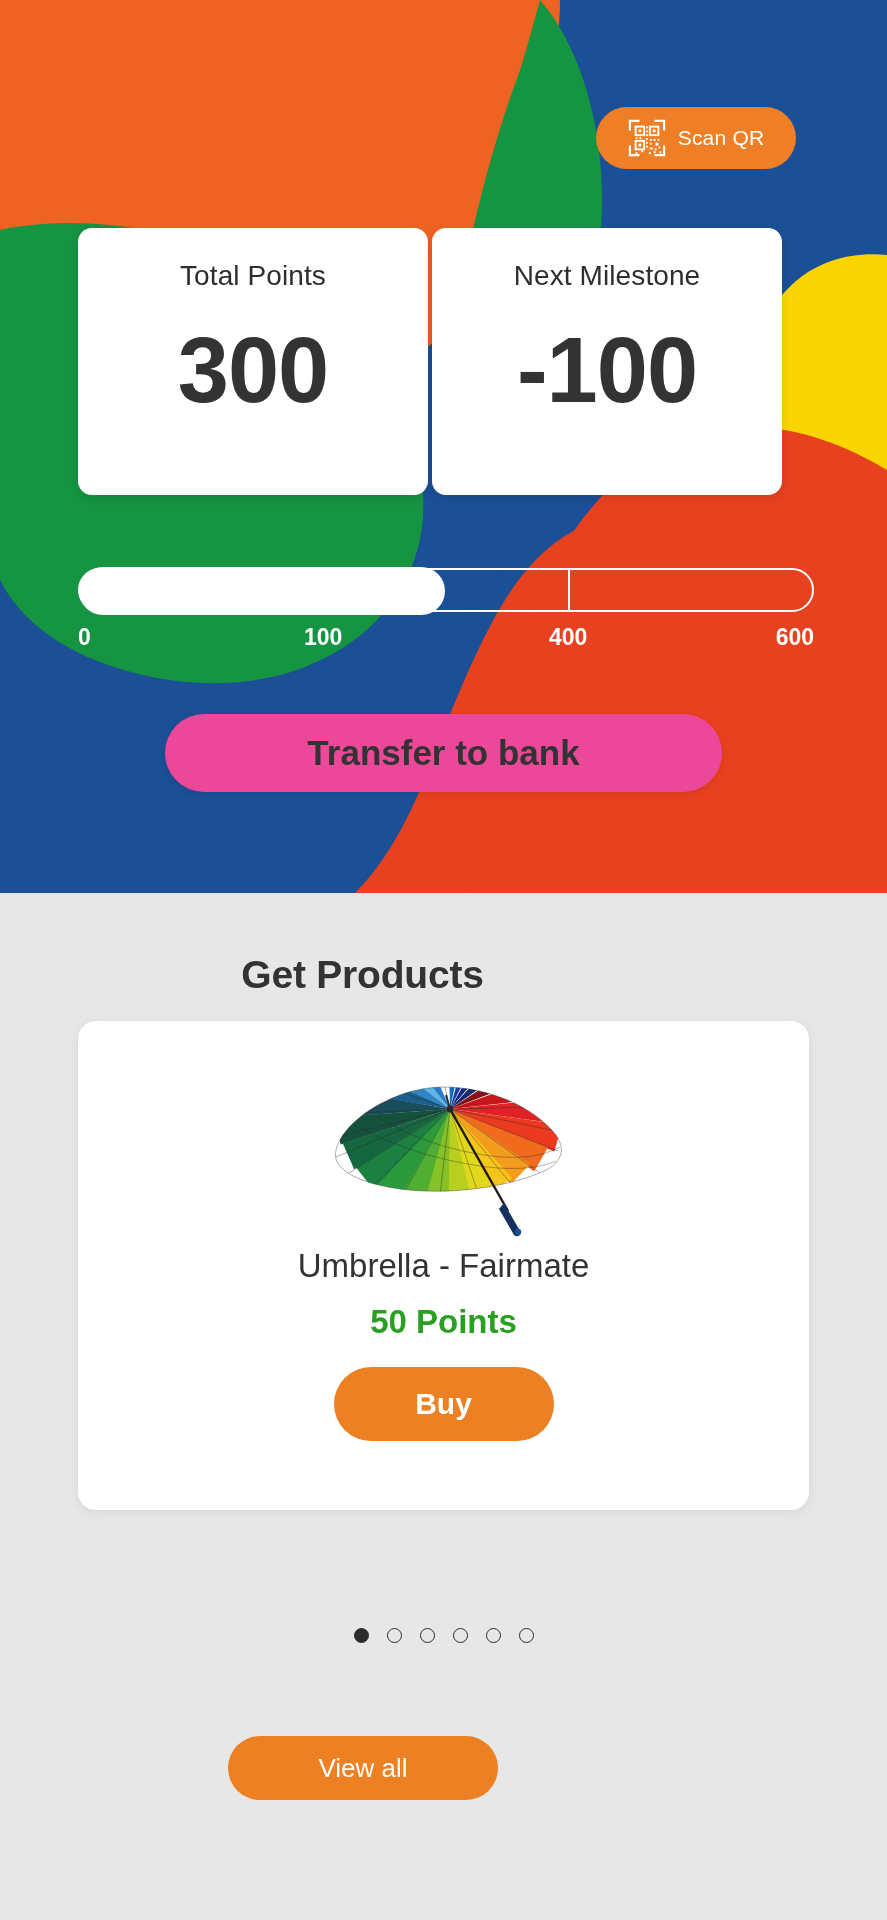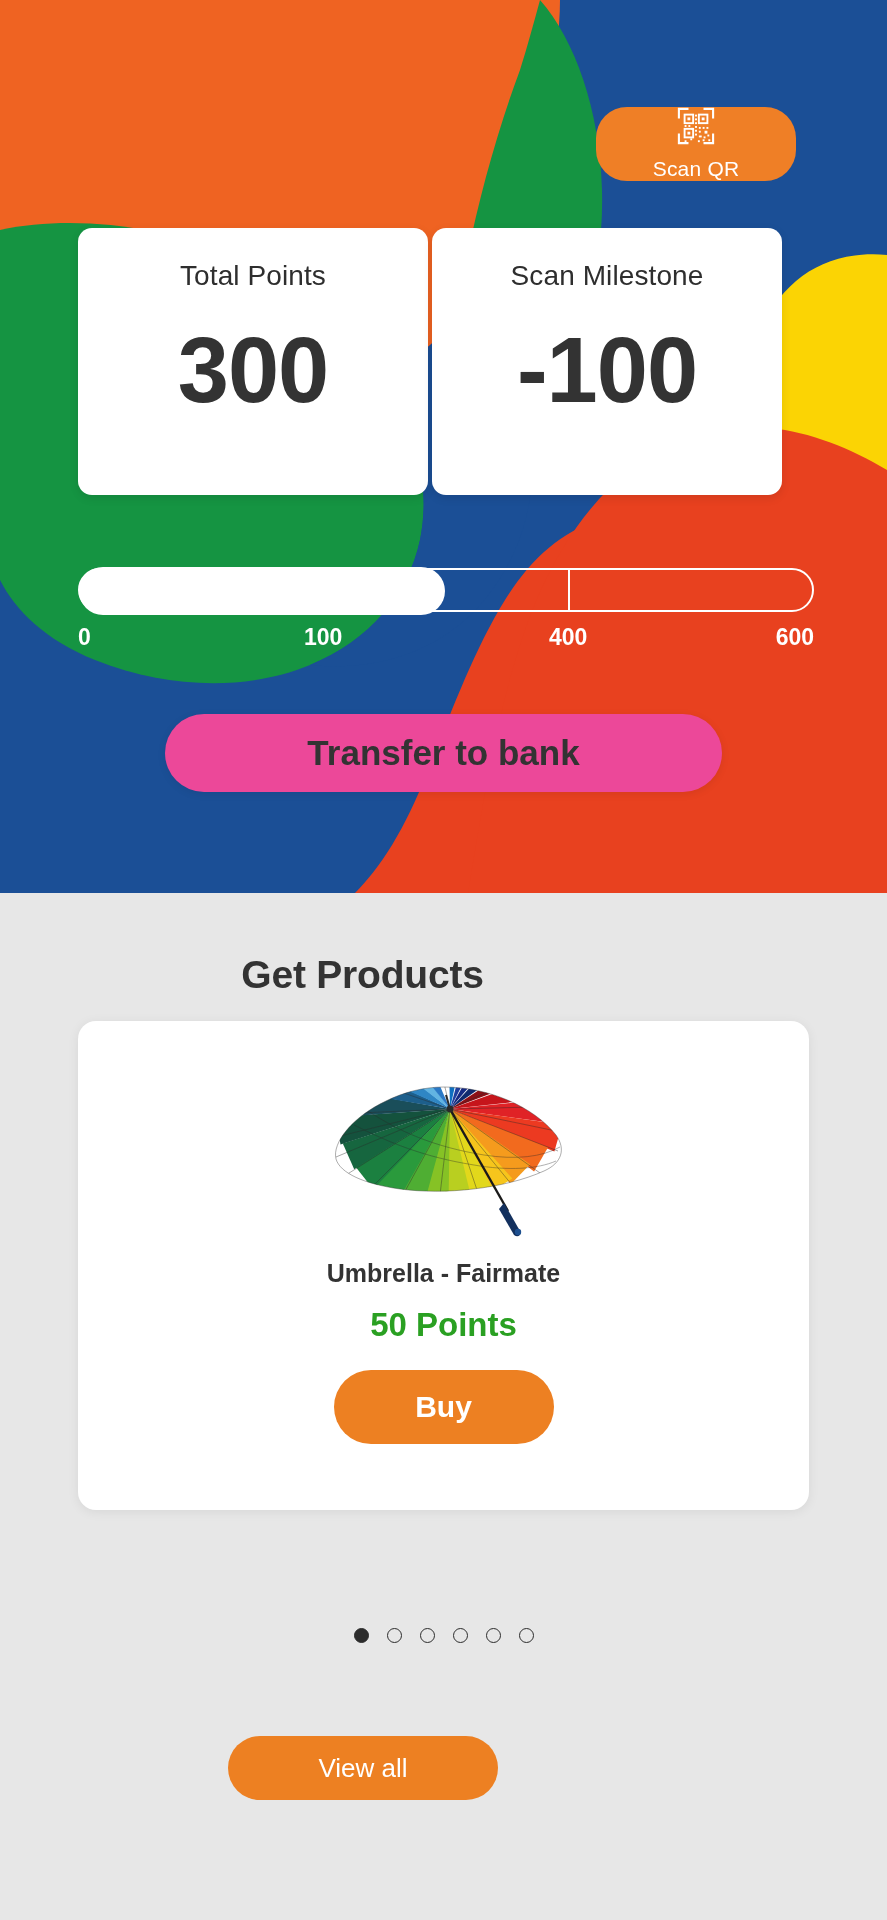--- a/index.html
+++ b/index.html
@@ -33,31 +33,30 @@
     height: 893px;
     display: block;
   }
 
   
   .scan-qr {
     position: absolute;
     left: 596px;
     top: 107px;
     width: 200px;
-    height: 74px;
+    height: 62px;
     background: #ef7f26;
     border-radius: 31px;
     display: flex;
     align-items: center;
     justify-content: center;
     gap: 12px;
     cursor: pointer;
     border: none;
     z-index: 5;
-    flex-direction: column;
   }
   .qr-icon { width: 38px; height: 38px; display: block; flex: 0 0 auto; }
   .scan-qr-label {
     color: #ffffff;
     font-size: 21px;
     font-weight: 400;
     letter-spacing: .2px;
     white-space: nowrap;
   }
 
@@ -195,24 +194,24 @@
     flex-direction: column;
     align-items: center;
   }
   .product-image {
     width: 300px;
     height: 200px;
     margin-top: 18px;
     display: block;
   }
   .product-name {
-    margin-top: 20px;
-    font-size: 25px;
+    margin-top: 8px;
+    font-size: 33px;
     color: #333333;
-    font-weight: 700;
+    font-weight: 400;
     white-space: nowrap;
   }
   .product-points {
     margin-top: 18px;
     font-size: 33px;
     font-weight: 700;
     color: #2aa022;
   }
   .buy-btn {
     margin-top: 26px;
@@ -343,21 +342,21 @@
       </svg>
       <span class="scan-qr-label">Scan QR</span>
     </button>
 
     <div class="stat-cards">
       <div class="stat-card">
         <span class="stat-label">Total Points</span>
         <span class="stat-value">300</span>
       </div>
       <div class="stat-card">
-        <span class="stat-label">Scan Milestone</span>
+        <span class="stat-label">Next Milestone</span>
         <span class="stat-value">-100</span>
       </div>
     </div>
 
     <div class="progress-wrap">
       <div class="progress-track">
         <div class="progress-fill" id="progress-fill" style="width: 50%;"></div>
         <div class="progress-tick" style="left:33.3%"></div>
         <div class="progress-tick" style="left:66.6%"></div>
       </div>

